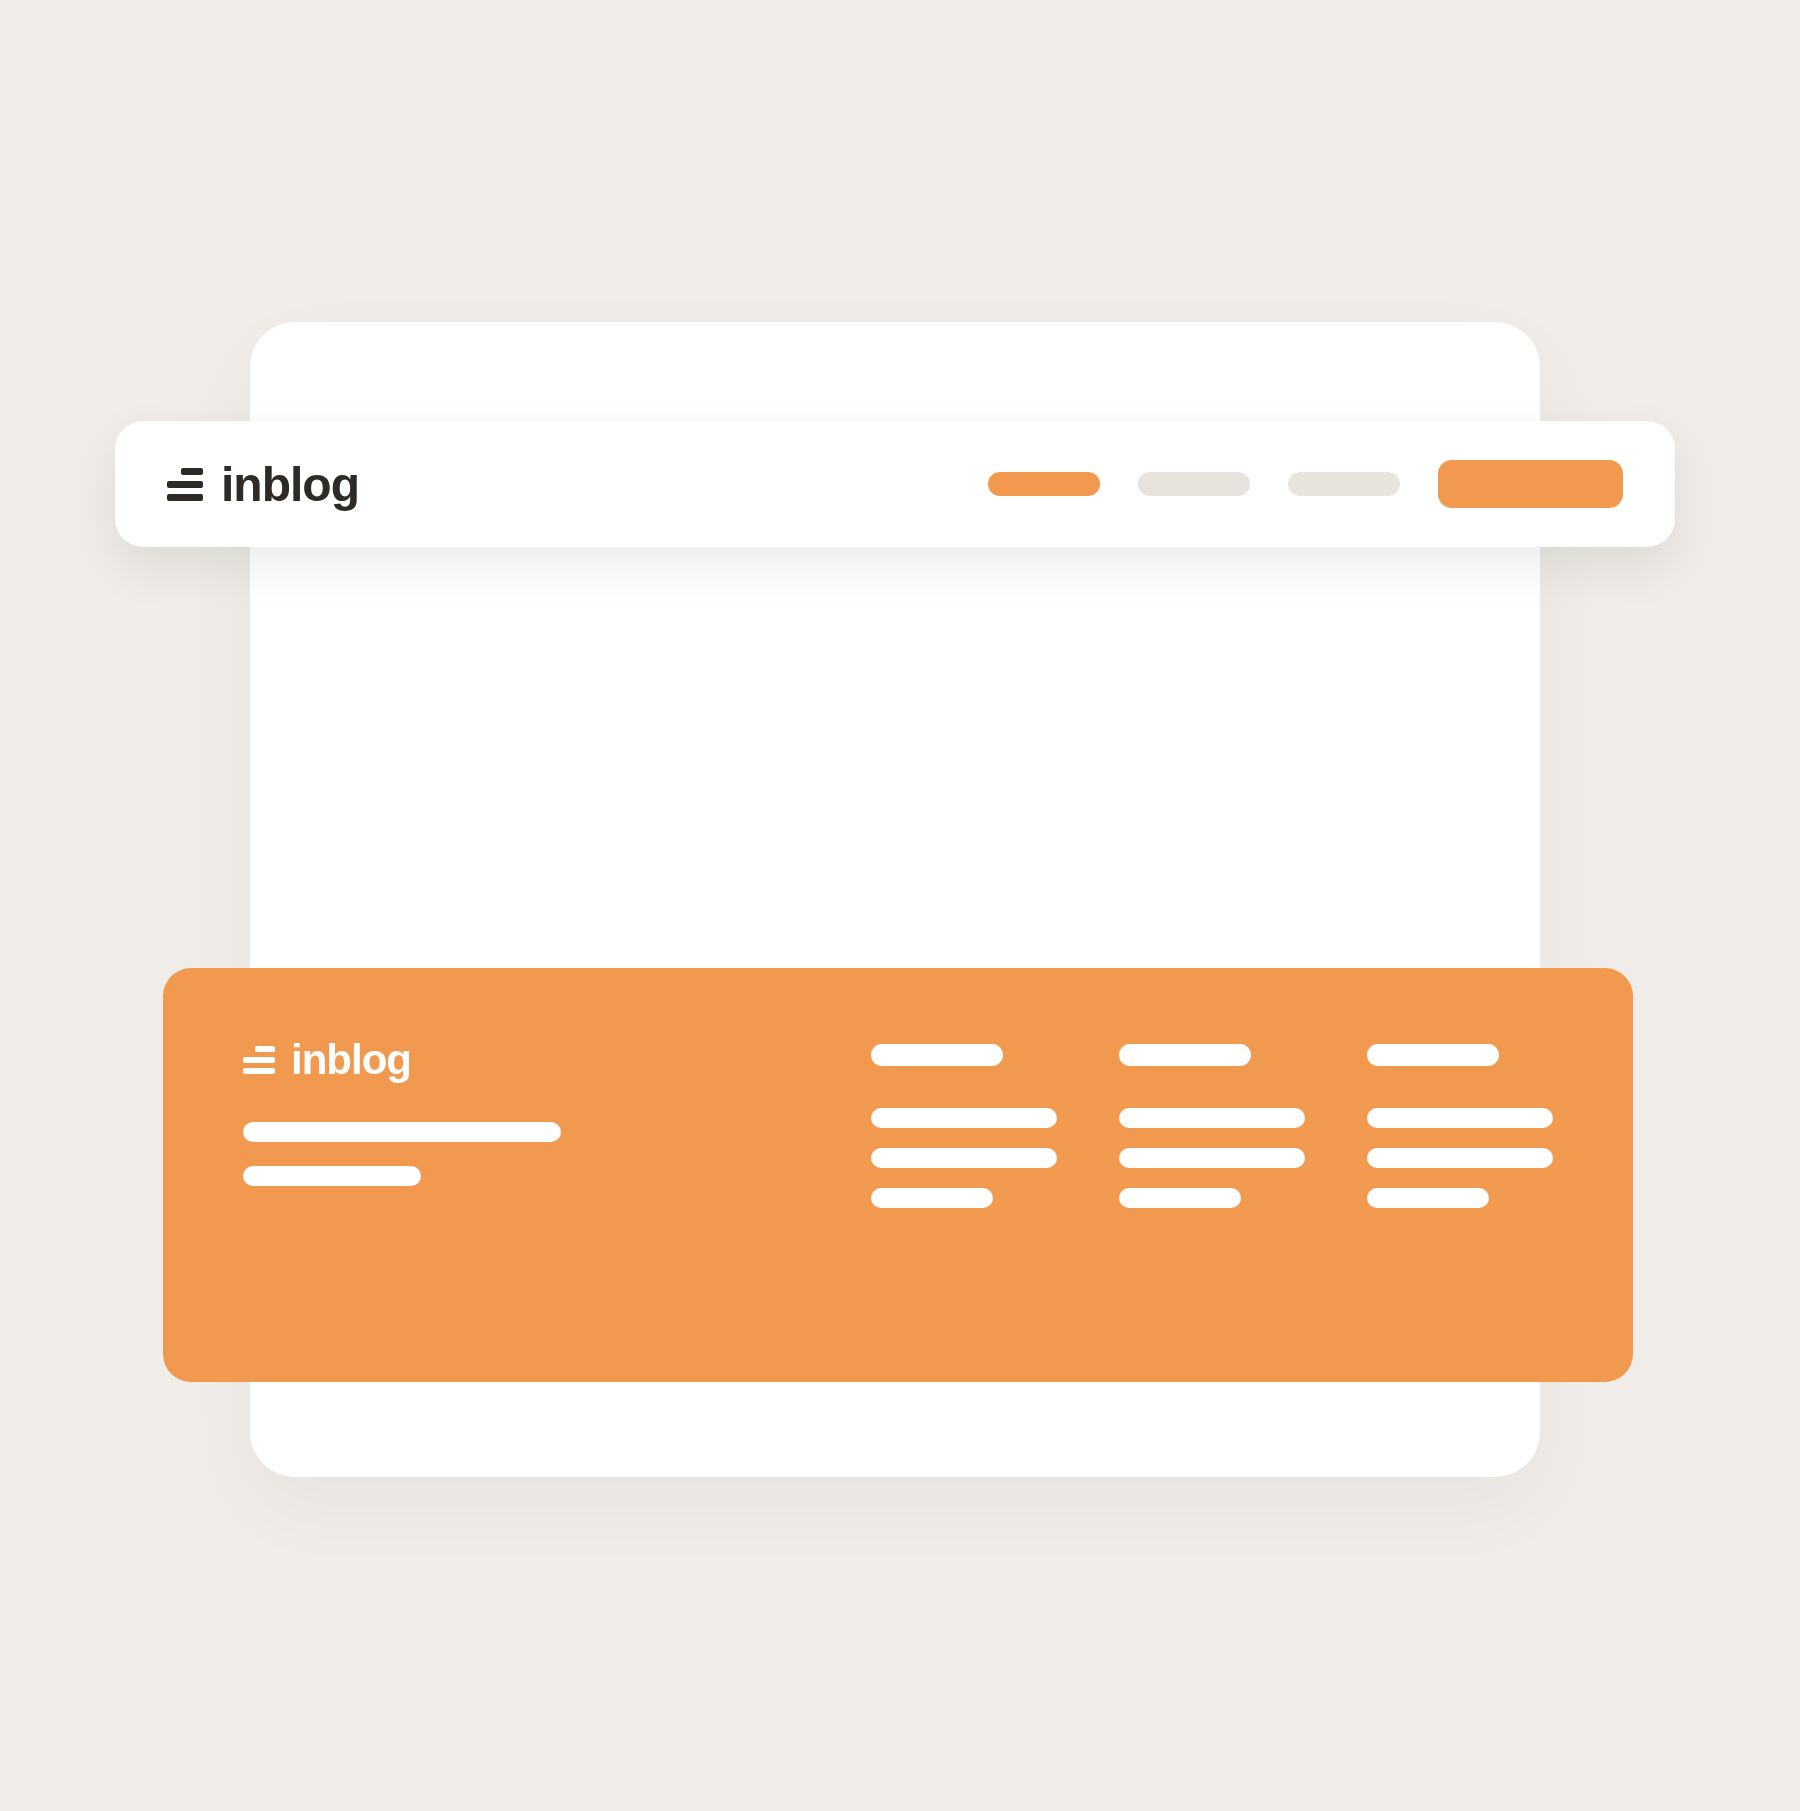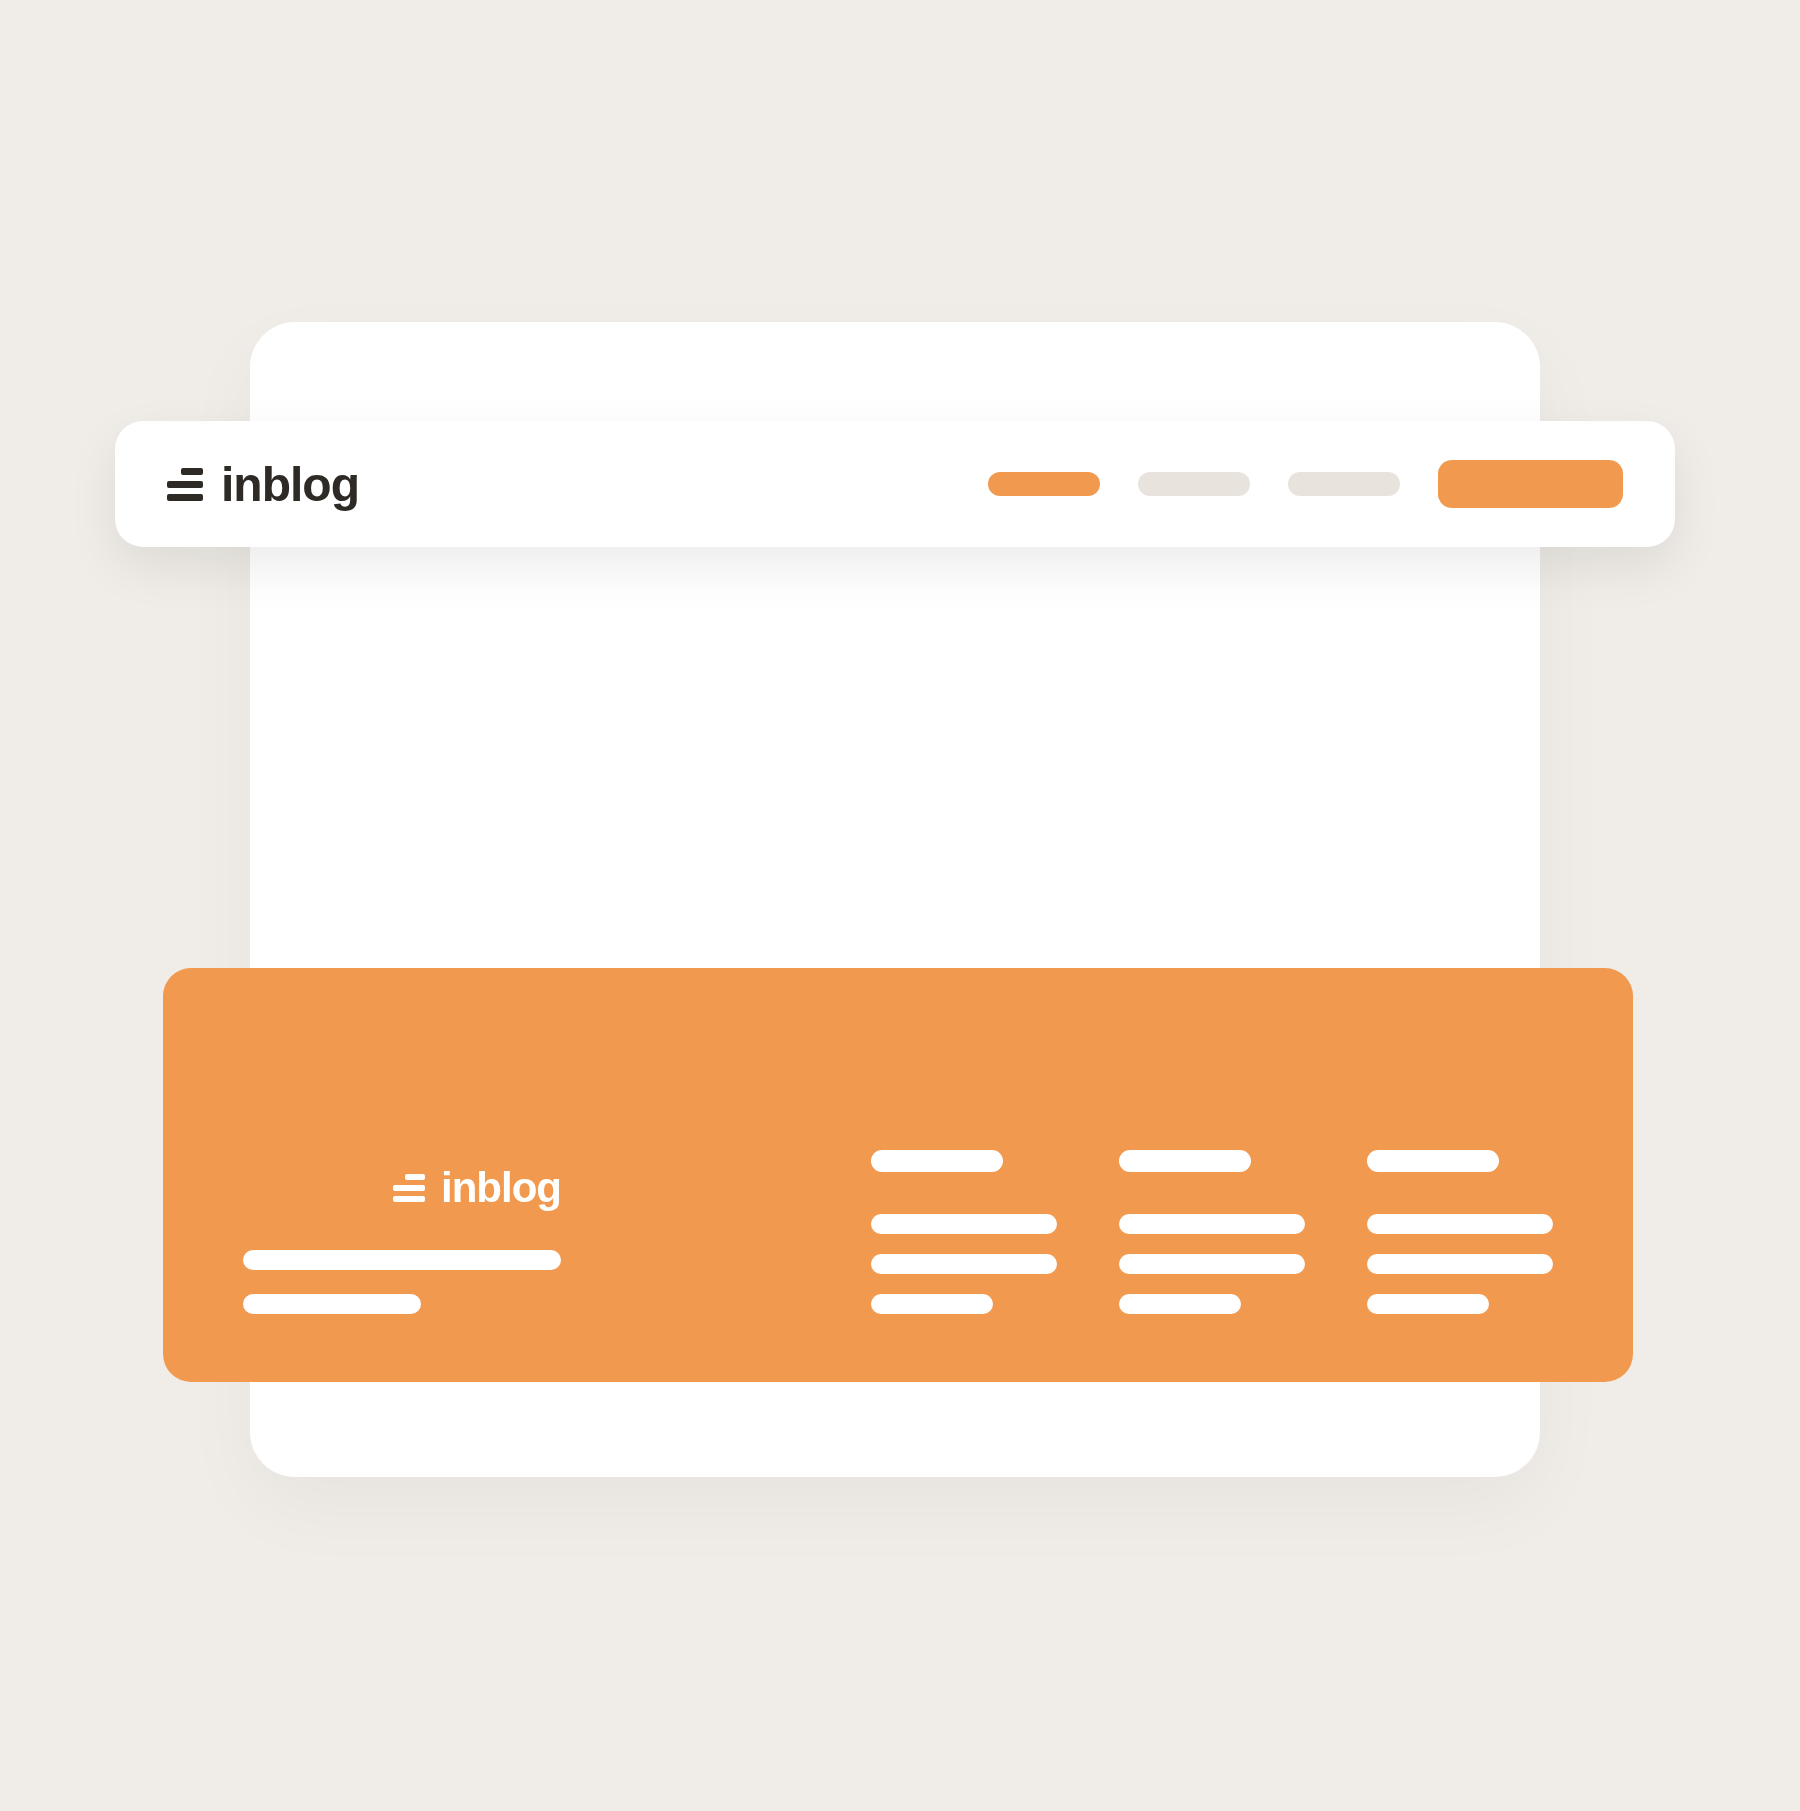--- a/index.html
+++ b/index.html
@@ -1,19 +1,18 @@
 <!DOCTYPE html>
 <html><head>
   <meta charset="utf-8">
   <style>
     * {
       margin: 0;
       padding: 0;
       box-sizing: border-box;
-      justify-content: flex-end;
     }
     
     body {
       width: 1800px;
       height: 1811px;
       background: #f0ede8;
       font-family: -apple-system, BlinkMacSystemFont, 'Segoe UI', sans-serif;
       position: relative;
     }
     

